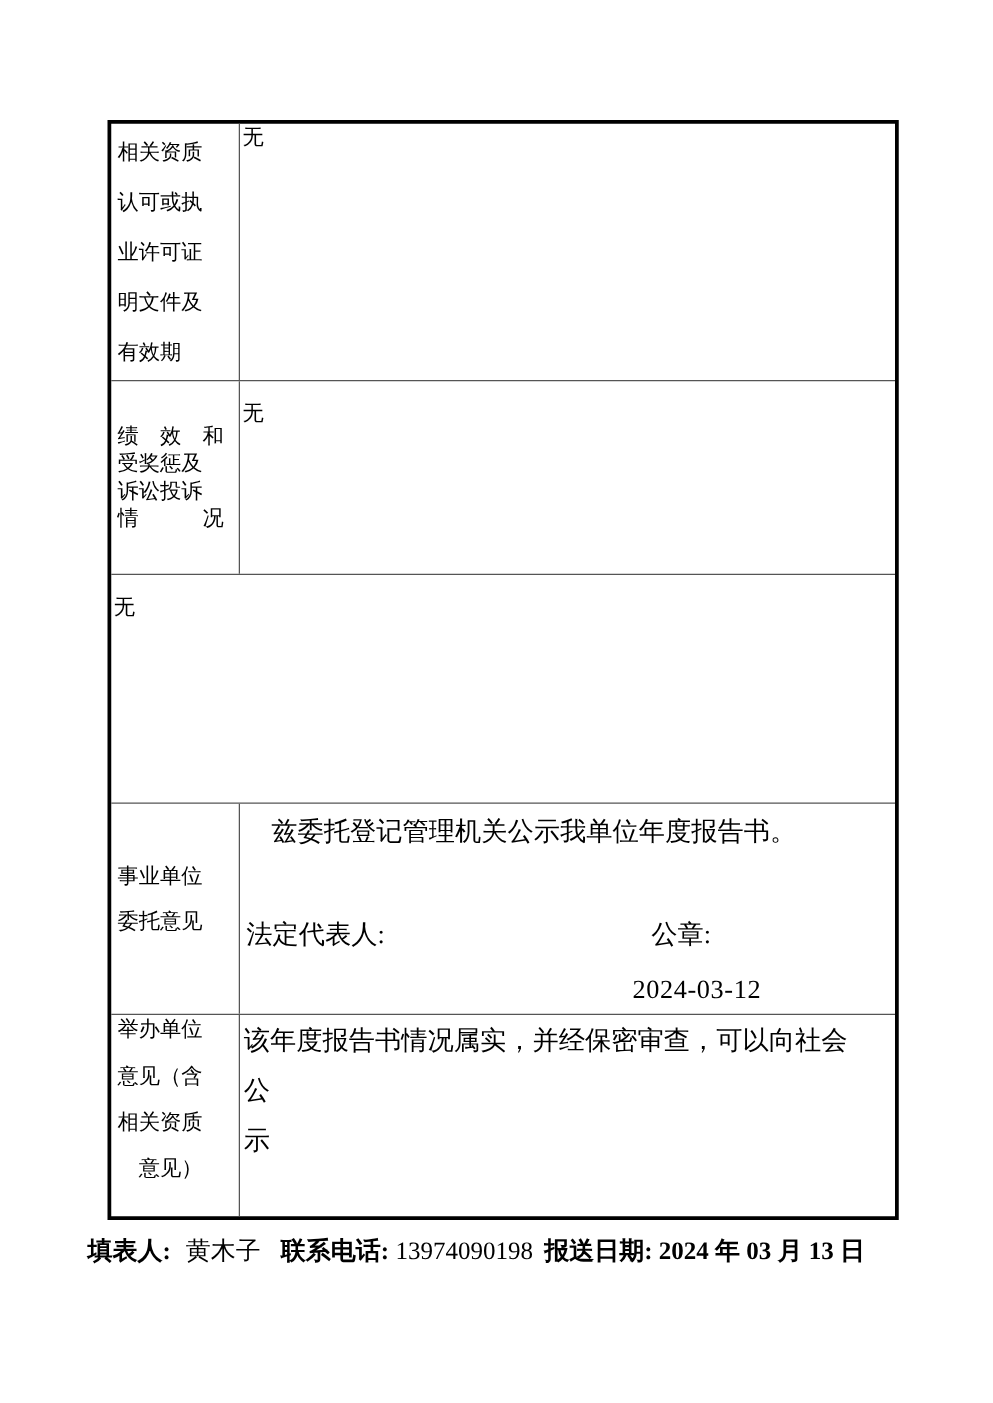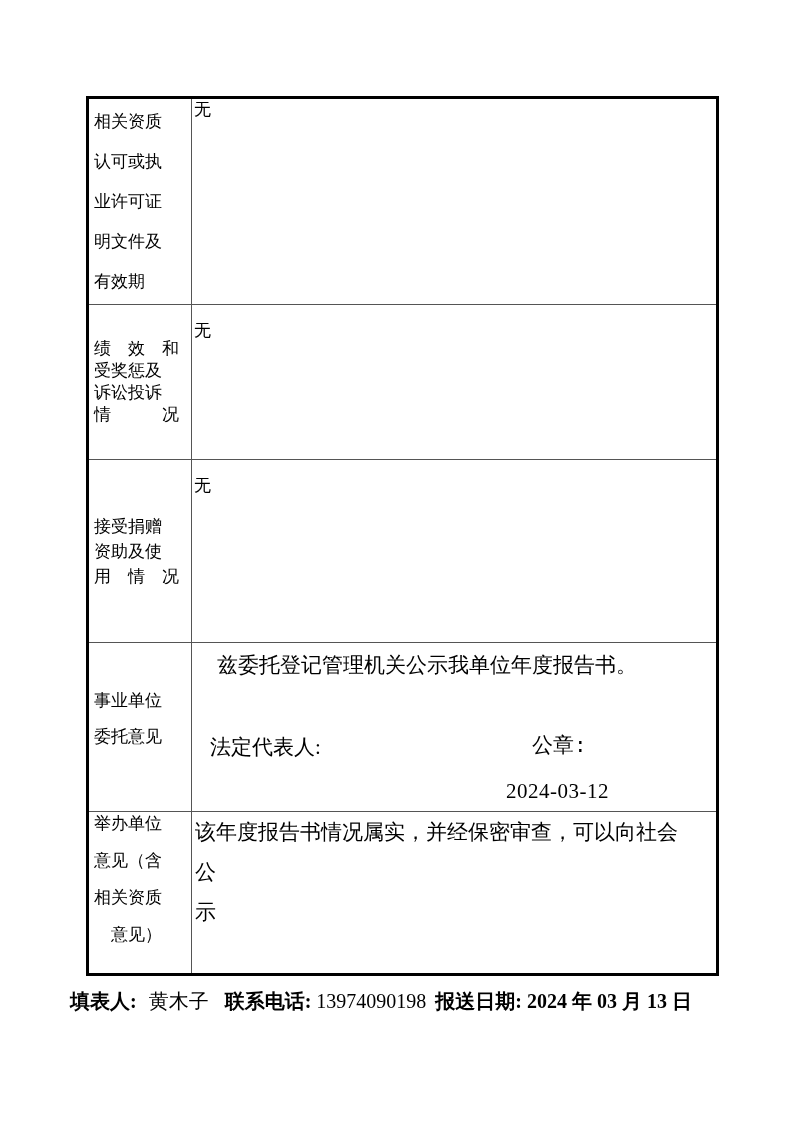--- a/index.html
+++ b/index.html
@@ -40,22 +40,22 @@
   .label-line.spread{text-align:justify;text-align-last:justify;}
   .label-line.center-line{text-align:center;}
 
   .content-cell{flex:1;position:relative;font-size:21px;}
   .none-value{font-size:17px;line-height:20px;padding-left:2px;}
   .row-1 .none-value{padding-top:1px;}
   .row-2 .none-value{padding-top:16px;}
   .row-3 .none-value{padding-top:16px;}
 
   .entrust-line{position:absolute;top:11px;left:5px;right:8px;text-indent:20px;line-height:22px;}
-  .legal-rep-label{position:absolute;top:93px;left:18px;line-height:22px;}
-  .seal-label{position:absolute;top:93px;left:340px;line-height:22px;font-family:Liberation Mono, monospace;}
+  .legal-rep-label{position:absolute;top:93px;left:5px;line-height:22px;}
+  .seal-label{position:absolute;top:93px;left:329px;line-height:22px;}
   .seal-date{position:absolute;top:137px;left:314px;line-height:22px;letter-spacing:0.5px;}
 
   .sponsor-opinion-text{padding-top:0;padding-left:3px;padding-right:20px;line-height:40px;white-space:pre-line;}
 
   .footer{
     position:absolute;left:70px;top:990px;width:680px;
     font-size:20px;line-height:22px;white-space:nowrap;
     display:flex;align-items:baseline;
   }
   .footer .lbl{font-weight:bold;}
@@ -89,25 +89,20 @@
         <div class="label-line">受奖惩及</div>
         <div class="label-line">诉讼投诉</div>
         <div class="label-line spread">情况</div>
       </div>
       <div class="content-cell">
         <div class="none-value">无</div>
       </div>
     </div>
 
     <div class="row row-3">
-      <div class="label-cell">
-        <div class="label-line">接受捐赠</div>
-        <div class="label-line">资助及使</div>
-        <div class="label-line spread">用情况</div>
-      </div>
       <div class="content-cell">
         <div class="none-value">无</div>
       </div>
     </div>
 
     <div class="row row-4">
       <div class="label-cell">
         <div class="label-line">事业单位</div>
         <div class="label-line">委托意见</div>
       </div>

